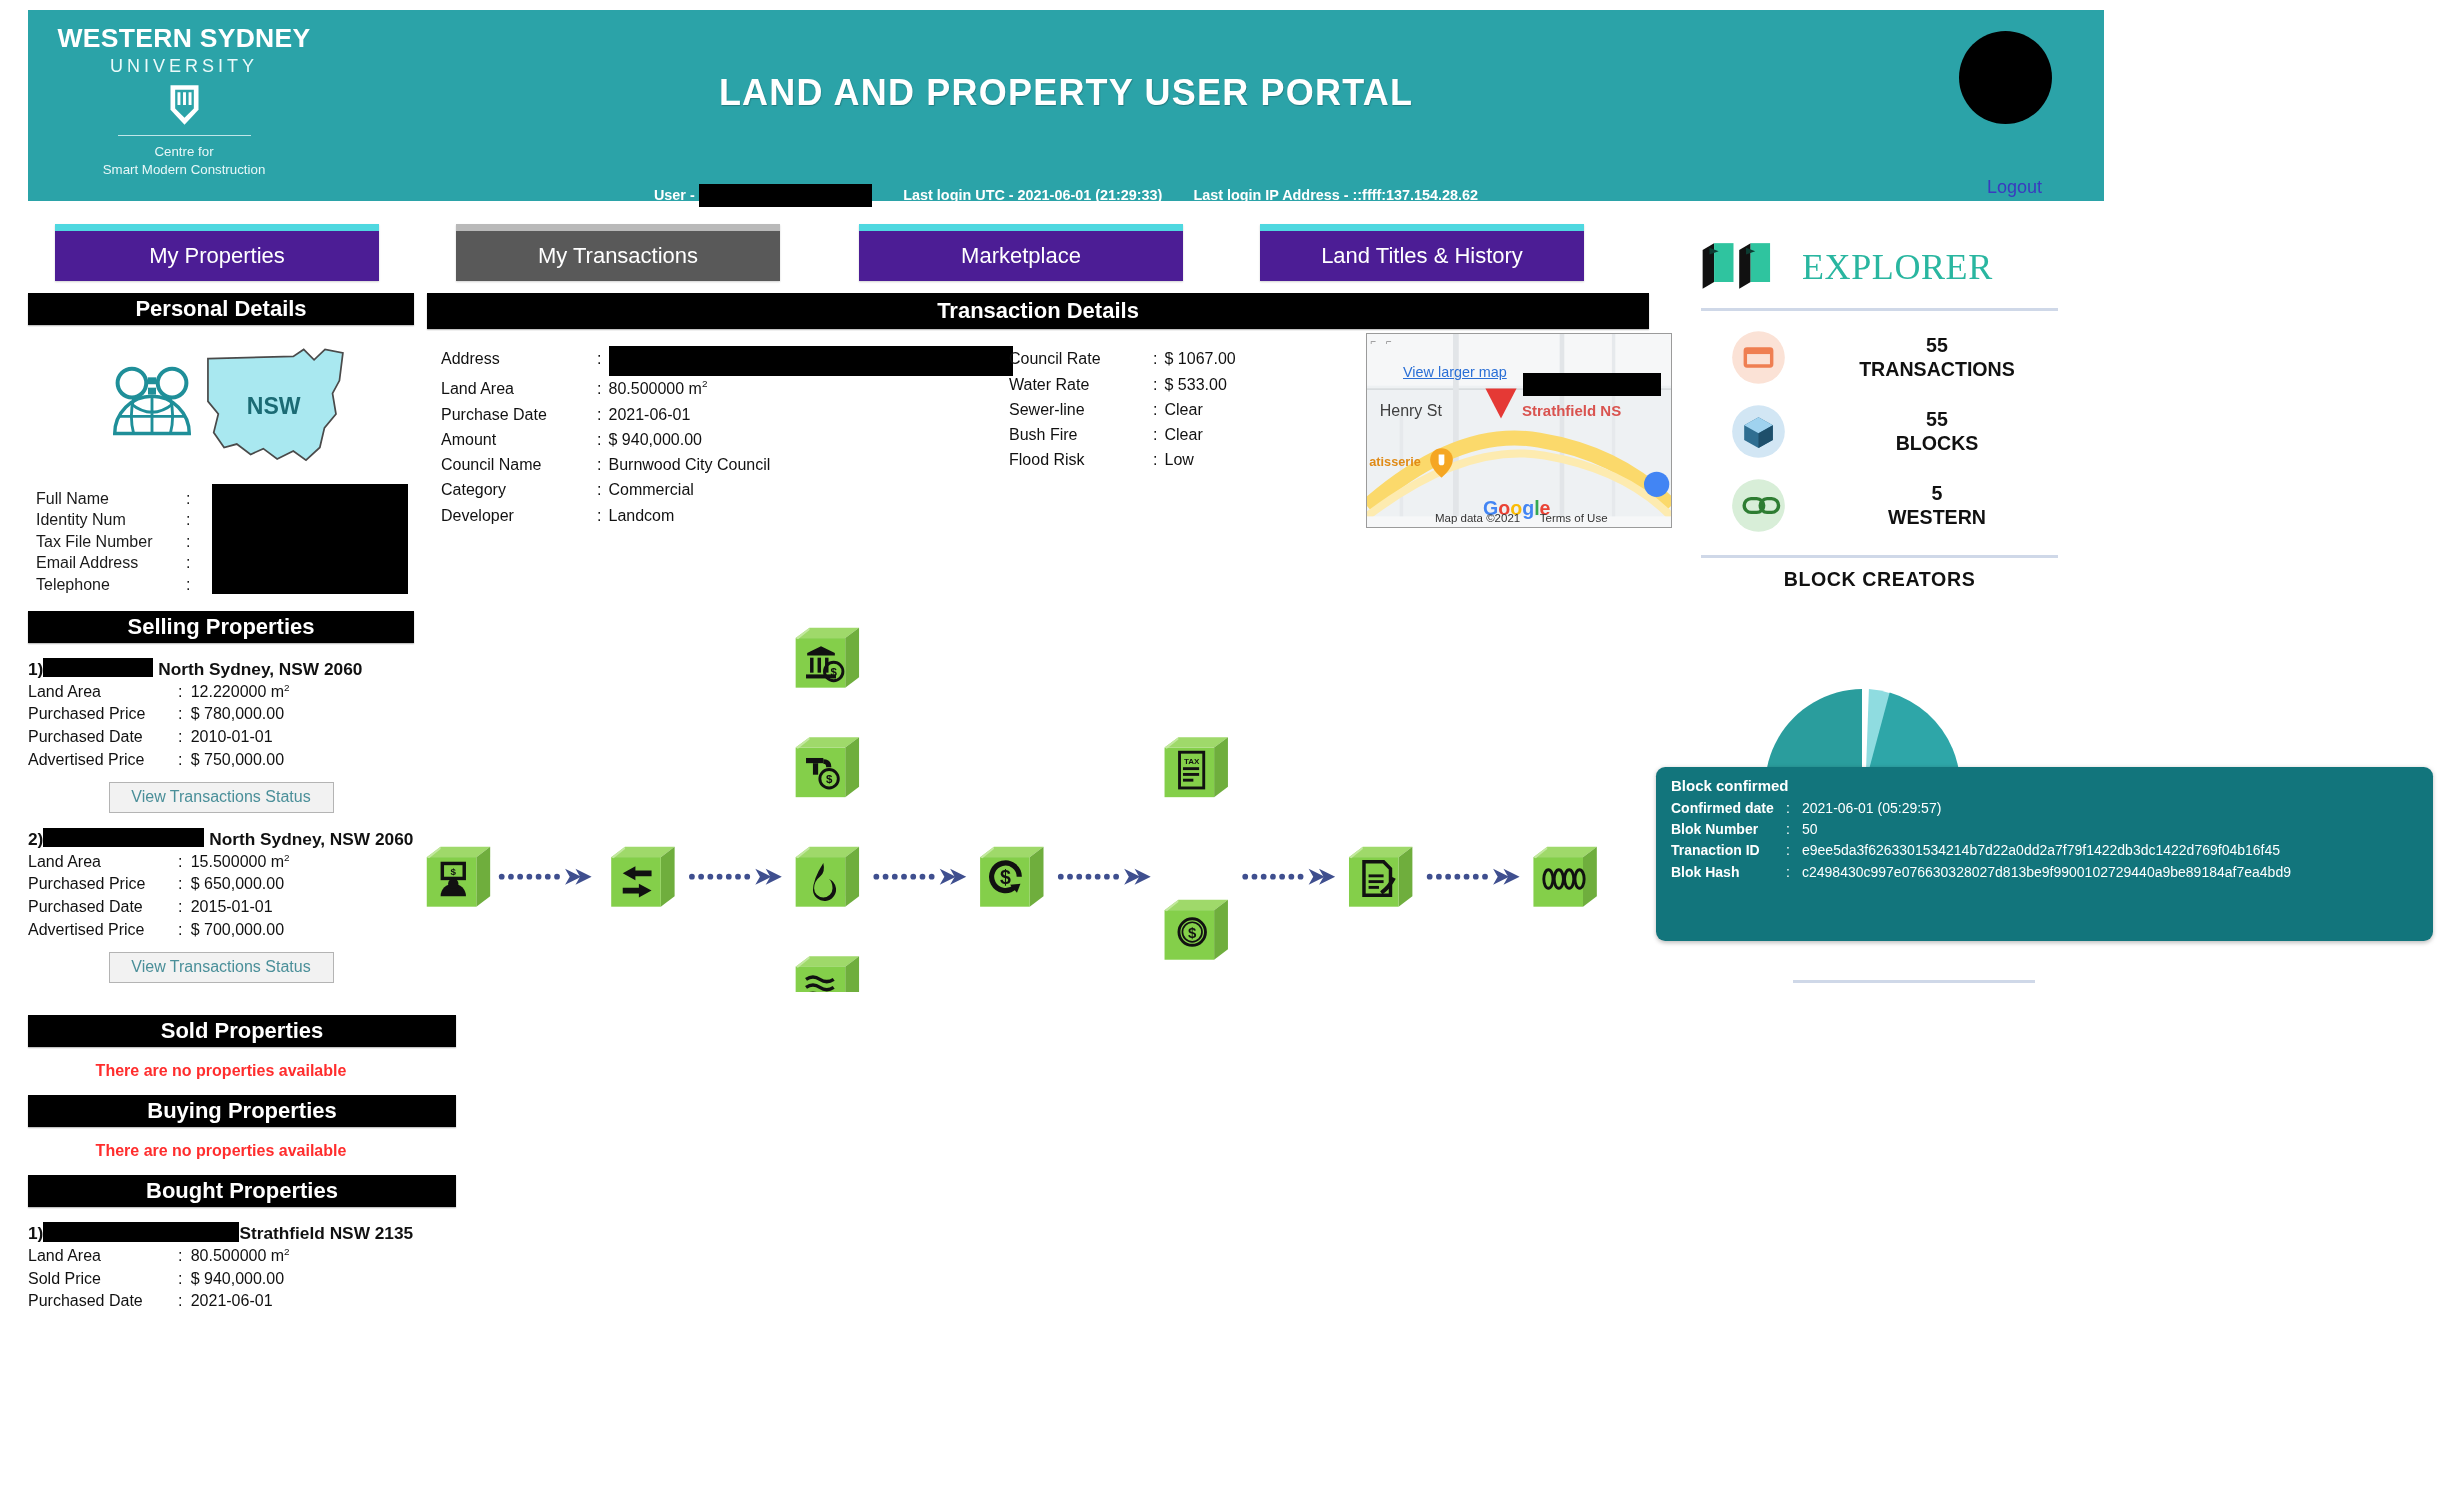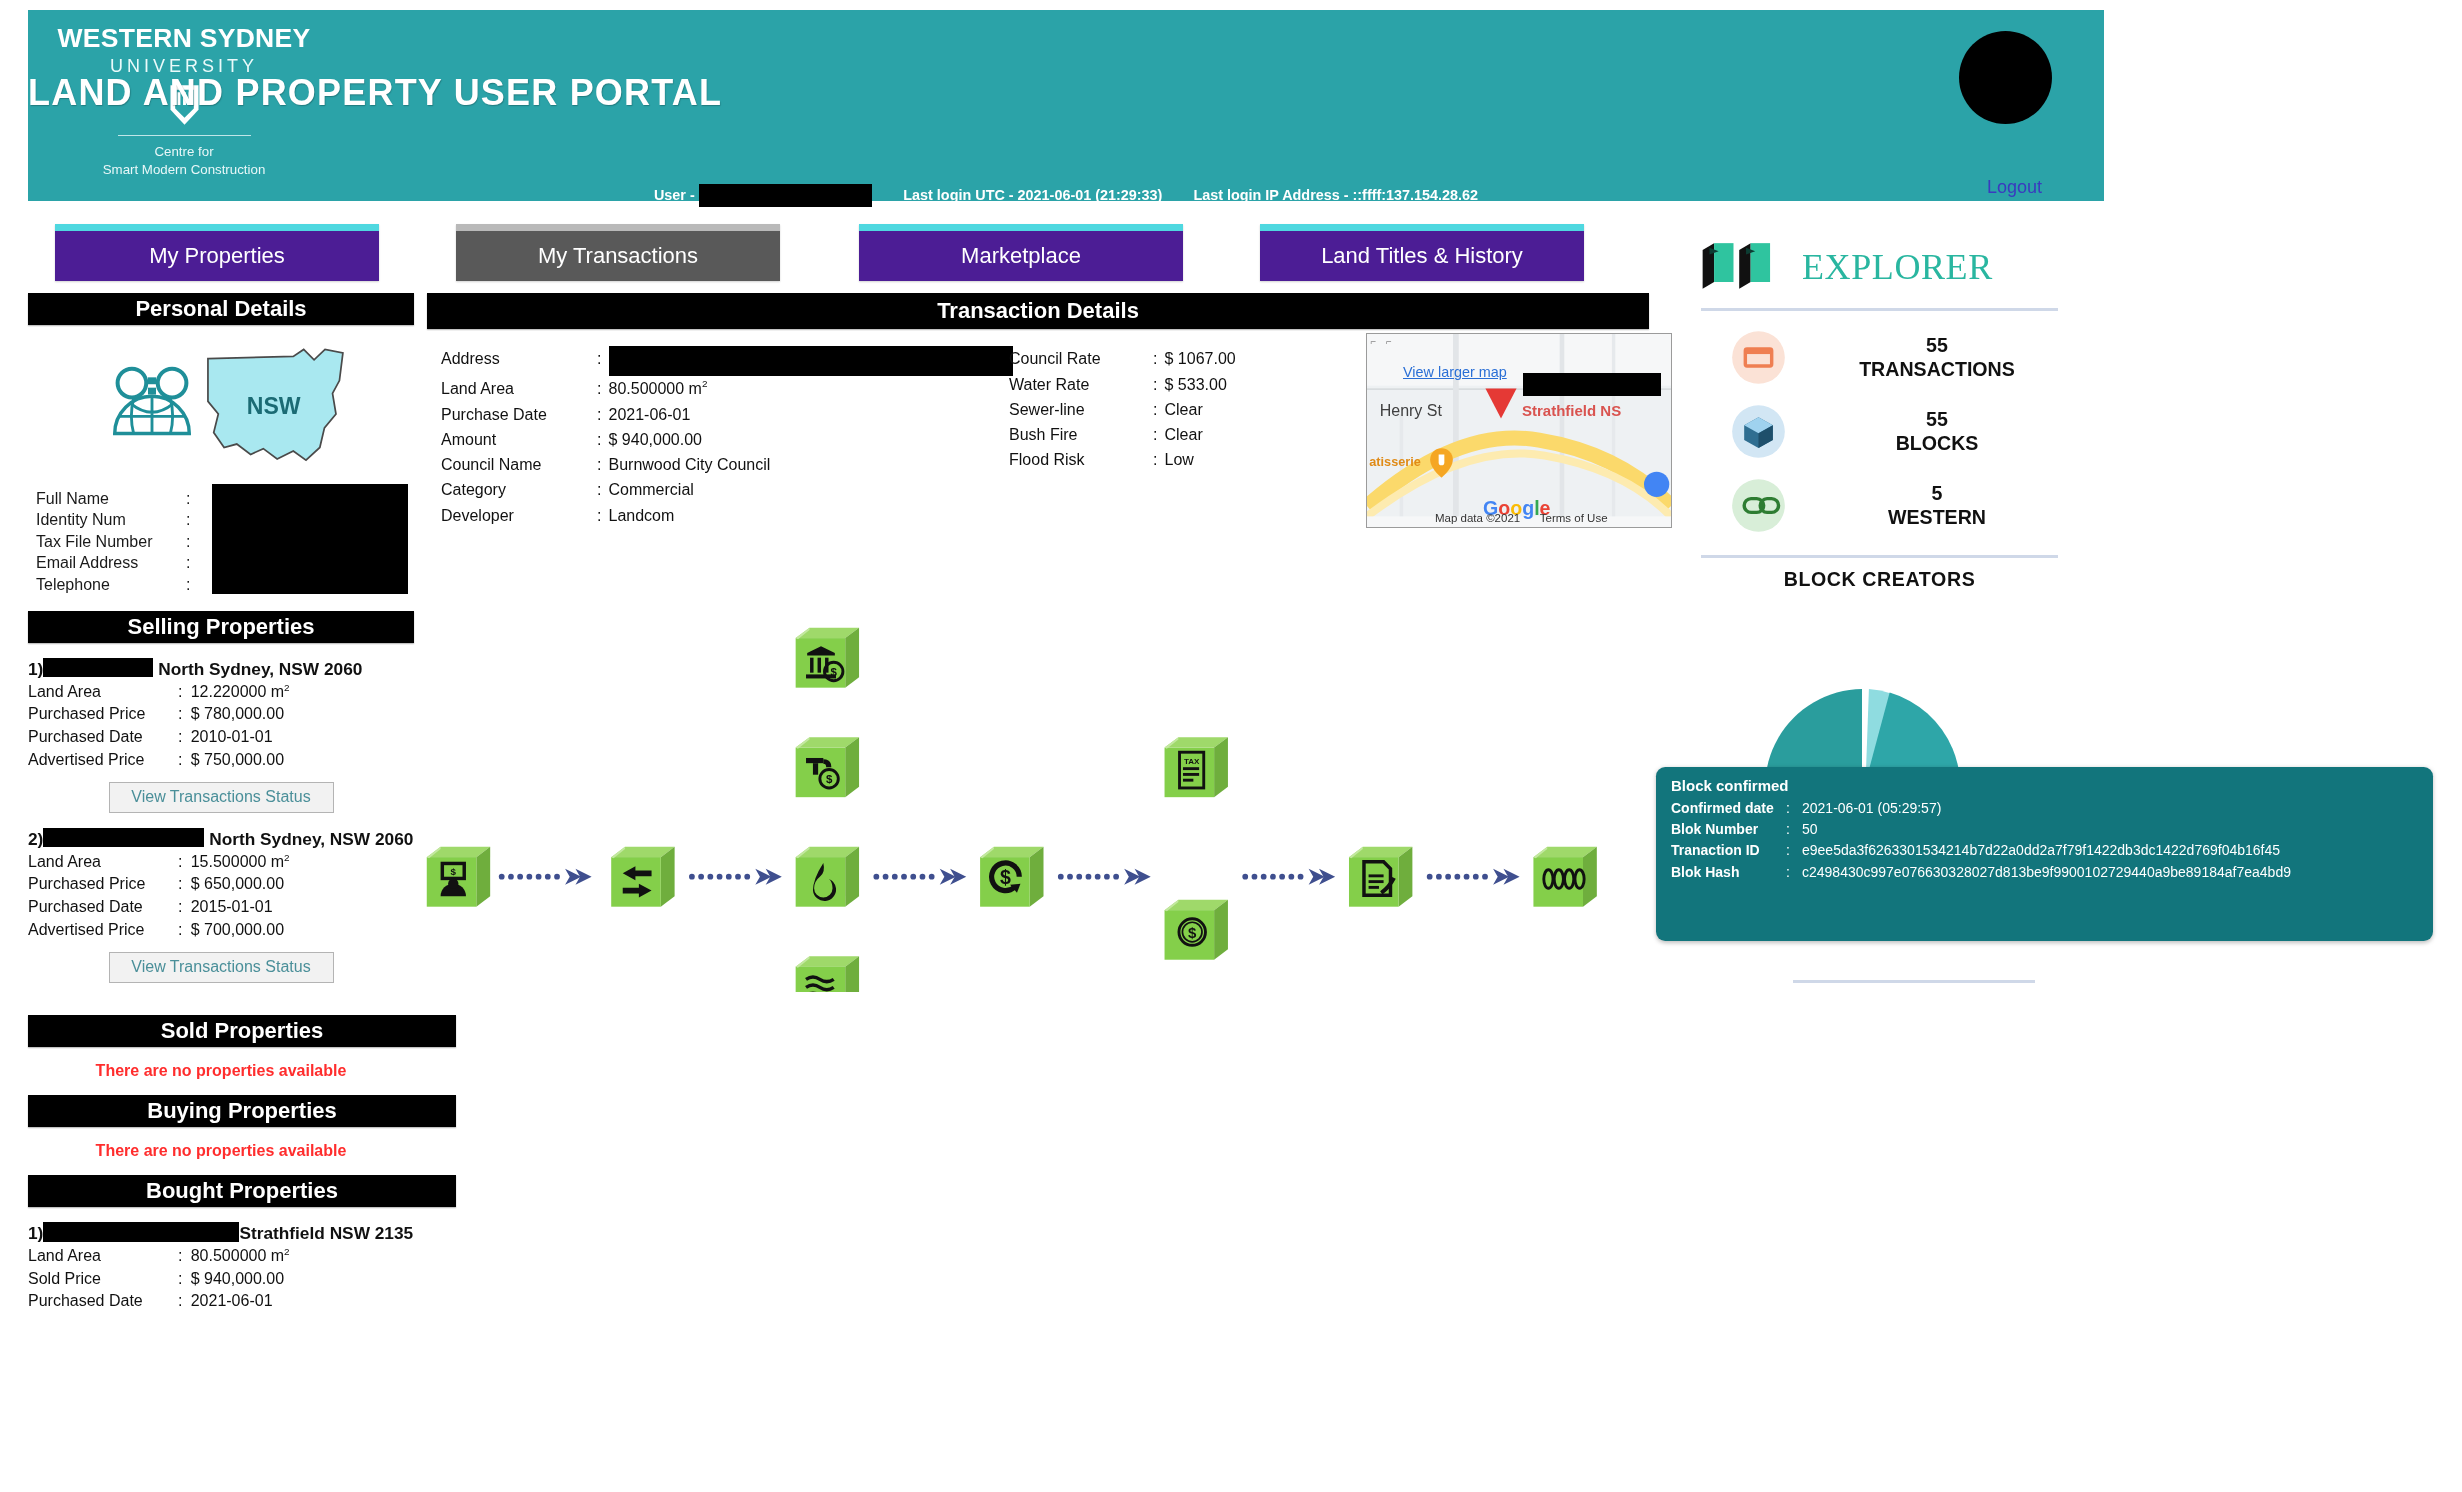--- a/index.html
+++ b/index.html
@@ -20,21 +20,21 @@
   .brand { position:absolute; left:29px; top:15px; width:254px; text-align:center; color:#fff; }
   .brand .b1 { font-size:26.5px; font-weight:bold; letter-spacing:0.3px; line-height:1.05; }
   .brand .b2 { font-size:18px; letter-spacing:4px; margin-top:2.3px; color:#eafafa; }
   .brand .shield { margin:7px auto 0; width:35px; height:42px; position:relative; }
   .brand .shield svg { display:block; }
   .brand .rule { width:133px; height:1.7px; background:#bfe6e8; margin:9.2px auto 7px; }
   .brand .b3 { font-size:13.3px; line-height:1.35; color:#e8f7f8; }
 
   .portal-title {
     position:absolute; left:0; right:0; top:62px;
-    color:#ffffff;
+    text-align:center; color:#ffffff;
     font-size:36px; font-weight:bold; letter-spacing:1.2px;
     text-shadow:0.6px 0.6px 1.2px rgba(0,0,0,.25);
     pointer-events:none;
   }
   .portal-title span { display:inline-block; }
 
   .meta-row {
     position:absolute; left:0; right:0; top:173px; height:24px;
     display:flex; align-items:center; justify-content:center; gap:31px;
     color:#ffffff; font-size:14.4px; font-weight:bold;

